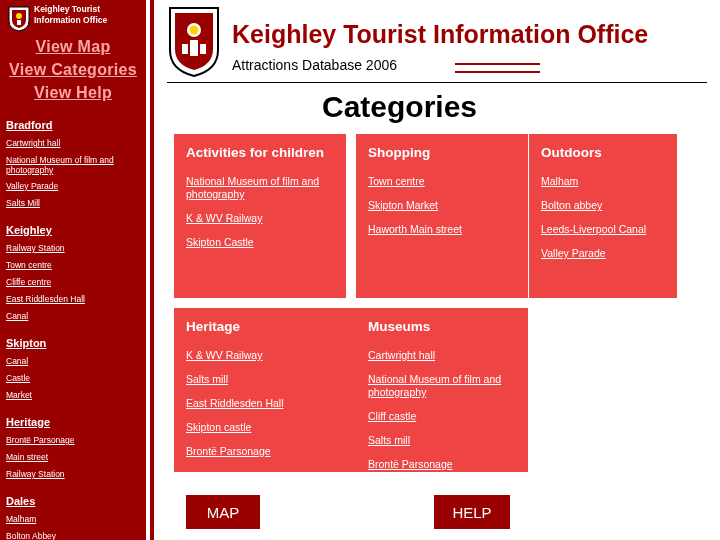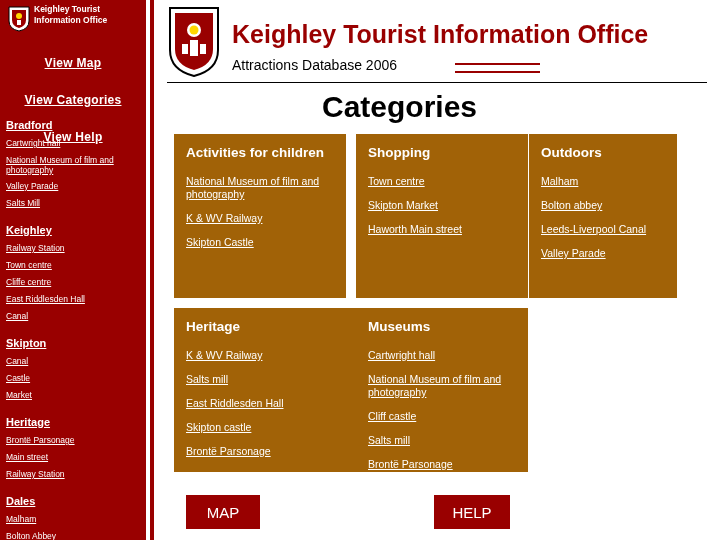--- a/index.html
+++ b/index.html
@@ -64,25 +64,25 @@
     top: 4px;
     width: 108px;
     font-size: 8.5px;
     line-height: 11px;
     font-weight: bold;
     color: #ffffff;
   }
   .nav-link {
     display: block;
     text-align: center;
-    font-size: 12px;
-    font-weight: bold;
-    color: #ffffff;
+    font-size: 16px;
+    font-weight: bold;
+    color: #fca5a5;
     text-decoration: underline;
-    margin-top: 23px;
+    margin-top: 5px;
     letter-spacing: 0.3px;
   }
   #nav-block {
     position: absolute;
     left: 0;
     top: 33px;
     width: 146px;
   }
 
   #sidebar-list {
@@ -158,21 +158,21 @@
     top: 90px;
     font-size: 30px;
     font-weight: bold;
     color: #000000;
     white-space: nowrap;
   }
 
   
   .card {
     position: absolute;
-    background: #a16207;
+    background: #ef4444;
     color: #ffffff;
     box-sizing: border-box;
     padding: 10px 12px 8px 12px;
   }
   .card-title {
     font-size: 13.5px;
     font-weight: bold;
     color: #ffffff;
     line-height: 17px;
     margin-bottom: 14px;

